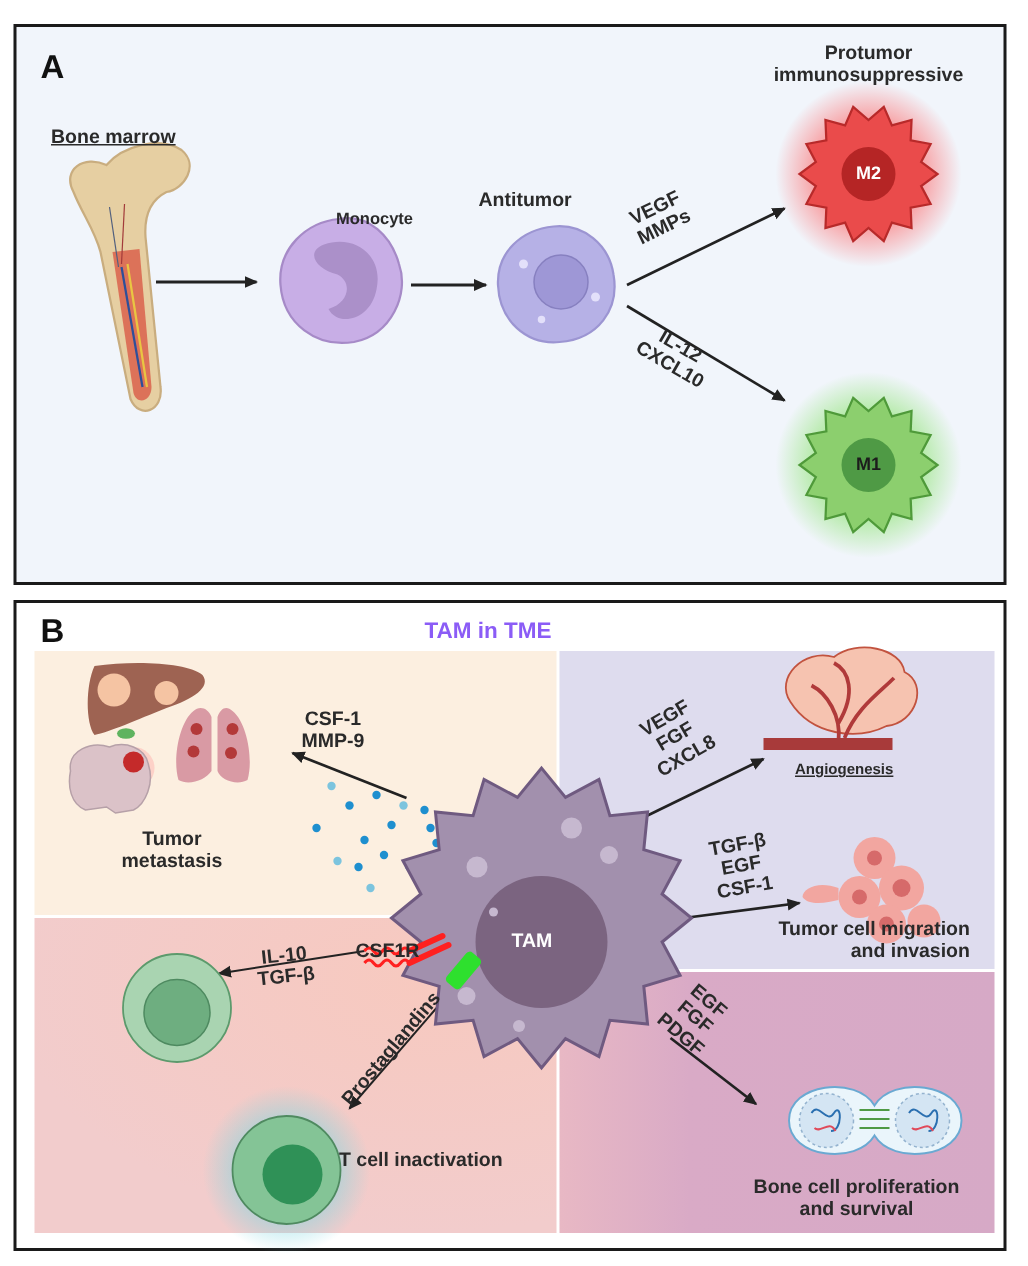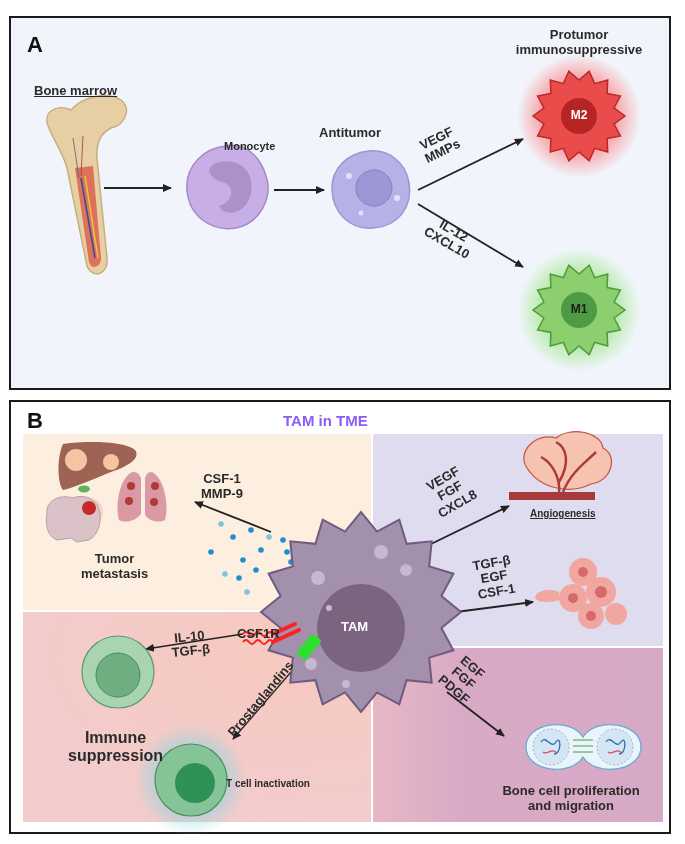--- a/index.html
+++ b/index.html
@@ -243,37 +243,37 @@
     <div>FGF</div>
     <div>CXCL8</div>
   </div>
   <div class="lbl" style="left:519px;top:106px;font-size:10px;text-decoration:underline;">Angiogenesis</div>
 
   <div class="rot" style="left:464px;top:154px;transform:rotate(-10deg);">
     <div>TGF-β</div>
     <div>EGF</div>
     <div>CSF-1</div>
   </div>
+  <div class="lbl" style="left:508px;top:210px;font-size:13px;text-align:right;">
+    <div>Tumor cell migration</div>
+    <div>and invasion</div>
+  </div>
 
   <div class="lbl" style="left:226px;top:225px;font-size:13px;">CSF1R</div>
   <div class="rot" style="left:160px;top:228px;transform:rotate(-6deg);">
     <div>IL-10</div>
     <div>TGF-β</div>
   </div>
-  <div class="lbl" style="left:57px;top:327px;font-size:16px;">
-    <div>Immune</div>
-    <div>suppression</div>
-  </div>
   <div class="rot" style="left:203px;top:290px;transform:rotate(-50deg);">Prostaglandins</div>
-  <div class="lbl" style="left:215px;top:376px;font-size:10px;">T cell inactivation</div>
+  <div class="lbl" style="left:215px;top:364px;font-size:13px;">T cell inactivation</div>
 
   <div class="rot" style="left:434px;top:255px;transform:rotate(40deg);">
     <div>EGF</div>
     <div>FGF</div>
     <div>PDGF</div>
   </div>
   <div class="lbl" style="left:0;width:100%;top:382px;font-size:13px;padding-left:490px;box-sizing:border-box;text-align:left;">
     <div style="width:140px;text-align:center;">Bone cell proliferation</div>
-    <div style="width:140px;text-align:center;">and migration</div>
+    <div style="width:140px;text-align:center;">and survival</div>
   </div>
 
   <div class="lbl" style="left:330px;top:218px;font-size:13px;color:#fff;">TAM</div>
 </div>
 
 </body></html>

